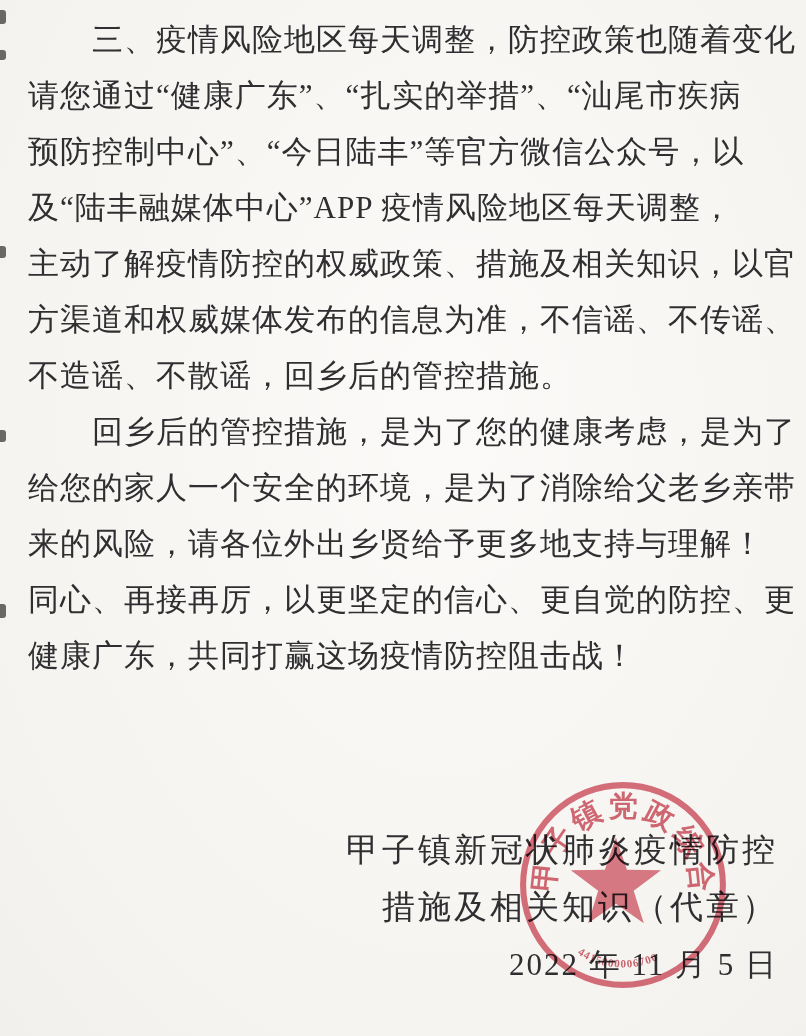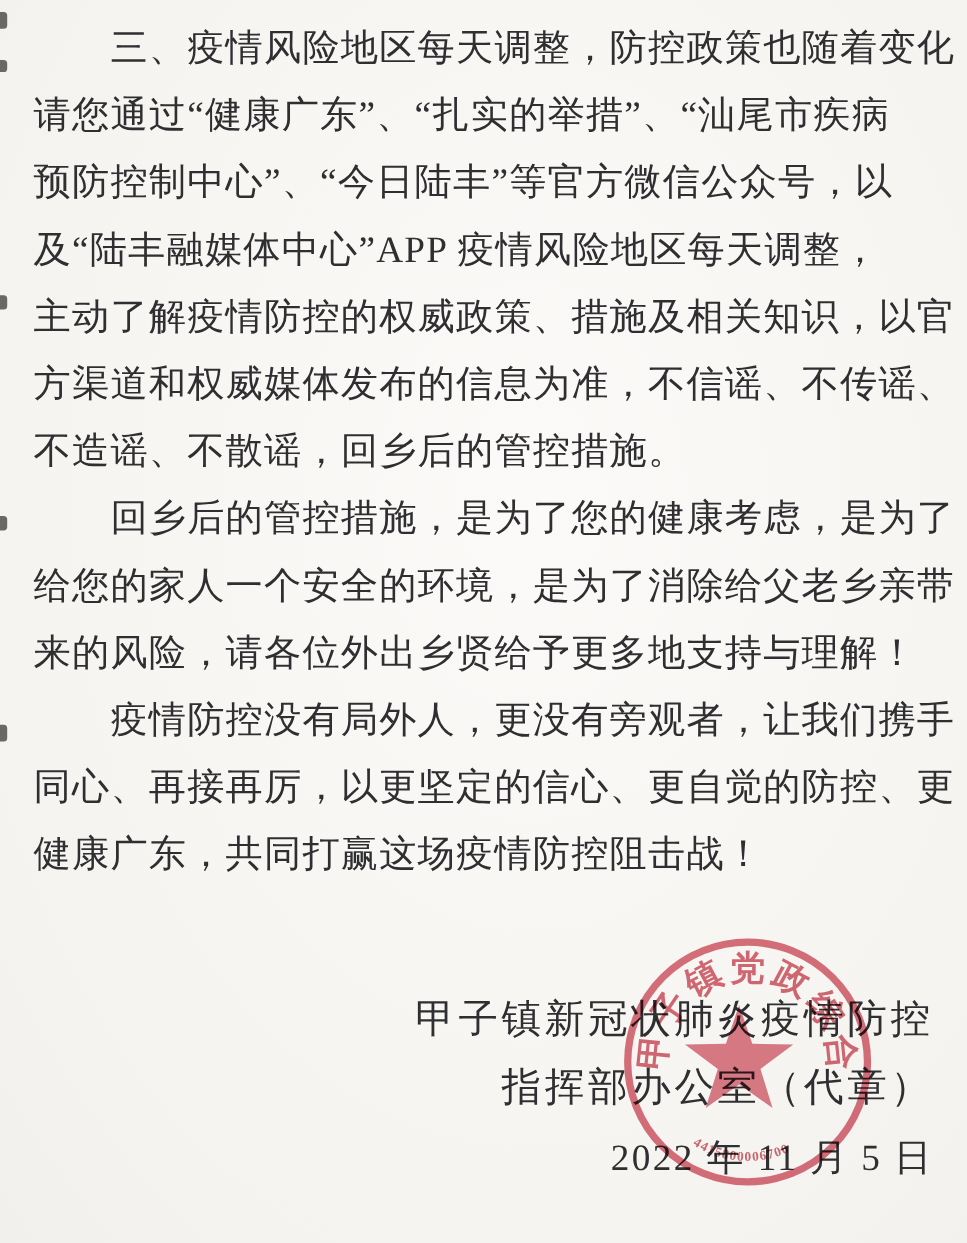--- a/index.html
+++ b/index.html
@@ -88,28 +88,27 @@
     <div class="body-line">　　三、疫情风险地区每天调整，防控政策也随着变化，</div>
     <div class="body-line">请您通过“健康广东”、“扎实的举措”、“汕尾市疾病</div>
     <div class="body-line">预防控制中心”、“今日陆丰”等官方微信公众号，以</div>
     <div class="body-line">及“陆丰融媒体中心”APP 疫情风险地区每天调整，</div>
     <div class="body-line">主动了解疫情防控的权威政策、措施及相关知识，以官</div>
     <div class="body-line">方渠道和权威媒体发布的信息为准，不信谣、不传谣、</div>
     <div class="body-line">不造谣、不散谣，回乡后的管控措施。</div>
     <div class="body-line">　　回乡后的管控措施，是为了您的健康考虑，是为了</div>
     <div class="body-line">给您的家人一个安全的环境，是为了消除给父老乡亲带</div>
     <div class="body-line">来的风险，请各位外出乡贤给予更多地支持与理解！</div>
-    <div class="body-line">　　疫情防控没有局外人，更没有旁观者，让我们携手</div>
     <div class="body-line">同心、再接再厉，以更坚定的信心、更自觉的防控、更</div>
     <div class="body-line">健康广东，共同打赢这场疫情防控阻击战！</div>
   </div>
 
   <div class="signature">
     <div class="sig-line">甲子镇新冠状肺炎疫情防控</div>
-    <div class="sig-line">指挥部办公室（代章）</div>
+    <div class="sig-line">措施及相关知识（代章）</div>
     <div class="sig-line date">2022 年 11 月 5 日</div>
   </div>
 
   <div class="seal">
     <svg viewBox="0 0 220 220" width="222" height="222">
       <defs>
         <path id="seal-num-arc" d="M 63,177 A 82,82 0 0 0 157,177" fill="none"></path>
       </defs>
       <circle cx="110" cy="110" r="99" fill="none" stroke="#d14f5e" stroke-width="6" opacity="0.88"></circle>
       <polygon points="103,63 113.9,95 147.7,95.5 120.6,115.7 130.6,148 103,128.5 75.4,148 85.4,115.7 58.3,95.5 92.1,95" fill="#d25260" opacity="0.82"></polygon>

